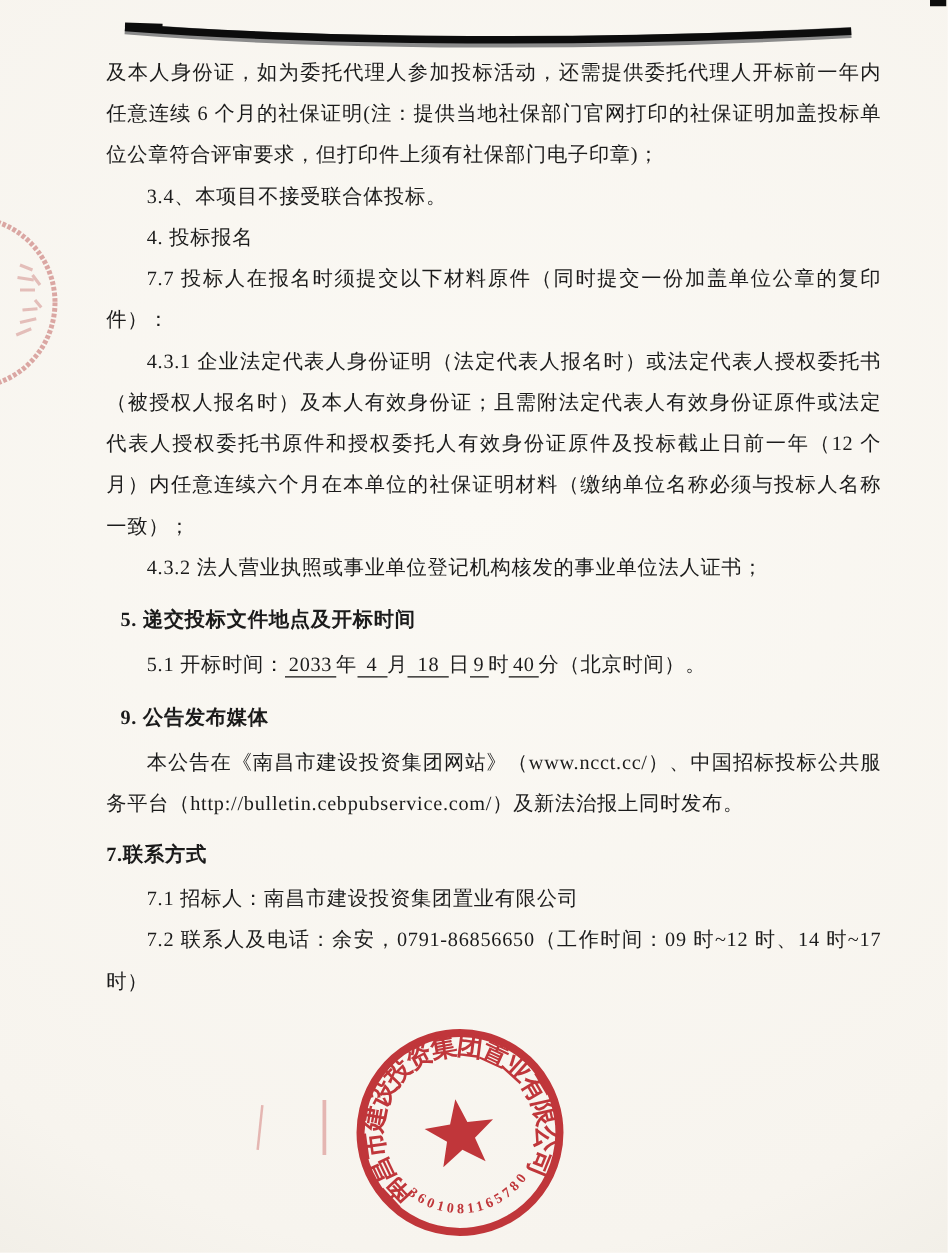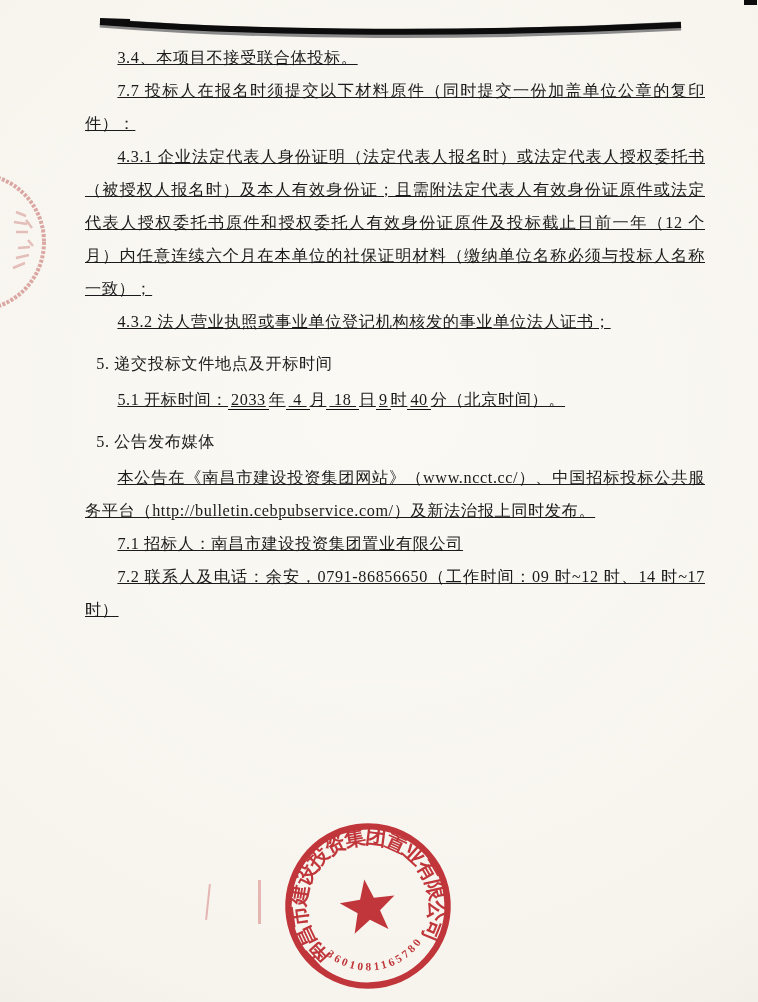--- a/index.html
+++ b/index.html
@@ -5,22 +5,22 @@
   html,body{margin:0;padding:0;}
   body{
     width:758px;height:1002px;position:relative;overflow:hidden;
     background:#f9f7f1;
     background-image:radial-gradient(circle at 50% 40%, #fbf9f4 0%, #f7f4ee 85%, #f2efe8 100%);
     font-family:"Liberation Serif","DejaVu Serif",serif;
     color:#1b1b1b;
   }
   .content{position:absolute;left:85px;top:42px;width:620px;}
   p{margin:0;font-size:16.2px;line-height:33px;text-align:justify;letter-spacing:0.6px;}
-  p.ind{text-indent:2em;text-decoration:underline;}
-  p.hd{font-weight:normal;}
+  p.ind{text-indent:2em;}
+  p.hd{font-weight:bold;}
   p.hd5,p.hd6{text-indent:0.7em;margin-top:9px;margin-bottom:3px;}
   p.hd7{margin-top:8px;margin-bottom:2px;}
   .u{border-bottom:1.2px solid #111;padding:0 3px;}
   
   .scan-top{position:absolute;left:0;top:0;width:758px;height:60px;pointer-events:none;}
   .corner-mark{position:absolute;top:0;left:744px;width:13px;height:5px;background:#0d0d0d;}
   
   .seal{
     position:absolute;left:282px;top:820px;width:172px;height:172px;
     transform:rotate(-8deg);
@@ -51,35 +51,38 @@
 <svg class="seal-left" viewBox="0 0 160 165" xmlns="http://www.w3.org/2000/svg">
   <circle cx="78" cy="82" r="68" fill="none" stroke="#c96a6a" stroke-width="4" stroke-dasharray="3 1.5"></circle>
   <g stroke="#cf7b7b" stroke-width="2.5" opacity="0.8">
     <path d="M118,52 l10,4 M116,62 l13,2 M118,72 l12,0"></path>
     <path d="M120,88 l12,-1 M118,98 l13,-3 M115,108 l12,-5"></path>
     <path d="M128,60 l6,8 M130,80 l5,6"></path>
   </g>
 </svg>
 
 <div class="content">
+  <p>及本人身份证，如为委托代理人参加投标活动，还需提供委托代理人开标前一年内任意连续 6 个月的社保证明(注：提供当地社保部门官网打印的社保证明加盖投标单位公章符合评审要求，但打印件上须有社保部门电子印章)；</p>
   <p class="ind">3.4、本项目不接受联合体投标。</p>
+  <p class="ind">4. 投标报名</p>
   <p class="ind">7.7 投标人在报名时须提交以下材料原件（同时提交一份加盖单位公章的复印件）：</p>
   <p class="ind">4.3.1 企业法定代表人身份证明（法定代表人报名时）或法定代表人授权委托书（被授权人报名时）及本人有效身份证；且需附法定代表人有效身份证原件或法定代表人授权委托书原件和授权委托人有效身份证原件及投标截止日前一年（12 个月）内任意连续六个月在本单位的社保证明材料（缴纳单位名称必须与投标人名称一致）；</p>
   <p class="ind">4.3.2 法人营业执照或事业单位登记机构核发的事业单位法人证书；</p>
 
   <p class="hd hd5">5. 递交投标文件地点及开标时间</p>
 
   <p class="ind">
     <span>5.1 开标时间：</span><span class="u">2033</span><span>年</span><span class="u"> 4 </span><span>月</span><span class="u"> 18 </span><span>日</span><span class="u">9</span><span>时</span><span class="u">40</span><span>分（北京时间）。</span>
   </p>
 
 
-  <p class="hd hd6">5. 公告发布媒体</p>
+  <p class="hd hd6">9. 公告发布媒体</p>
   <p class="ind">本公告在《南昌市建设投资集团网站》（www.ncct.cc/）、中国招标投标公共服务平台（http://bulletin.cebpubservice.com/）及新法治报上同时发布。</p>
 
+  <p class="hd hd7">7.联系方式</p>
   <p class="ind">7.1 招标人：南昌市建设投资集团置业有限公司</p>
   <p class="ind">7.2 联系人及电话：余安，0791-86856650（工作时间：09 时~12 时、14 时~17 时）</p>
 </div>
 
 <svg class="seal" viewBox="0 0 160 160" xmlns="http://www.w3.org/2000/svg">
   <defs>
     <path id="arcName" d="M 39 121 A 58 58 0 1 1 121 121" fill="none"></path>
     <path id="arcNum" d="M 34 118.6 A 60 60 0 0 0 126 118.6" fill="none"></path>
   </defs>
   <circle cx="80" cy="80" r="74" fill="none" stroke="#c1272d" stroke-width="6"></circle>

